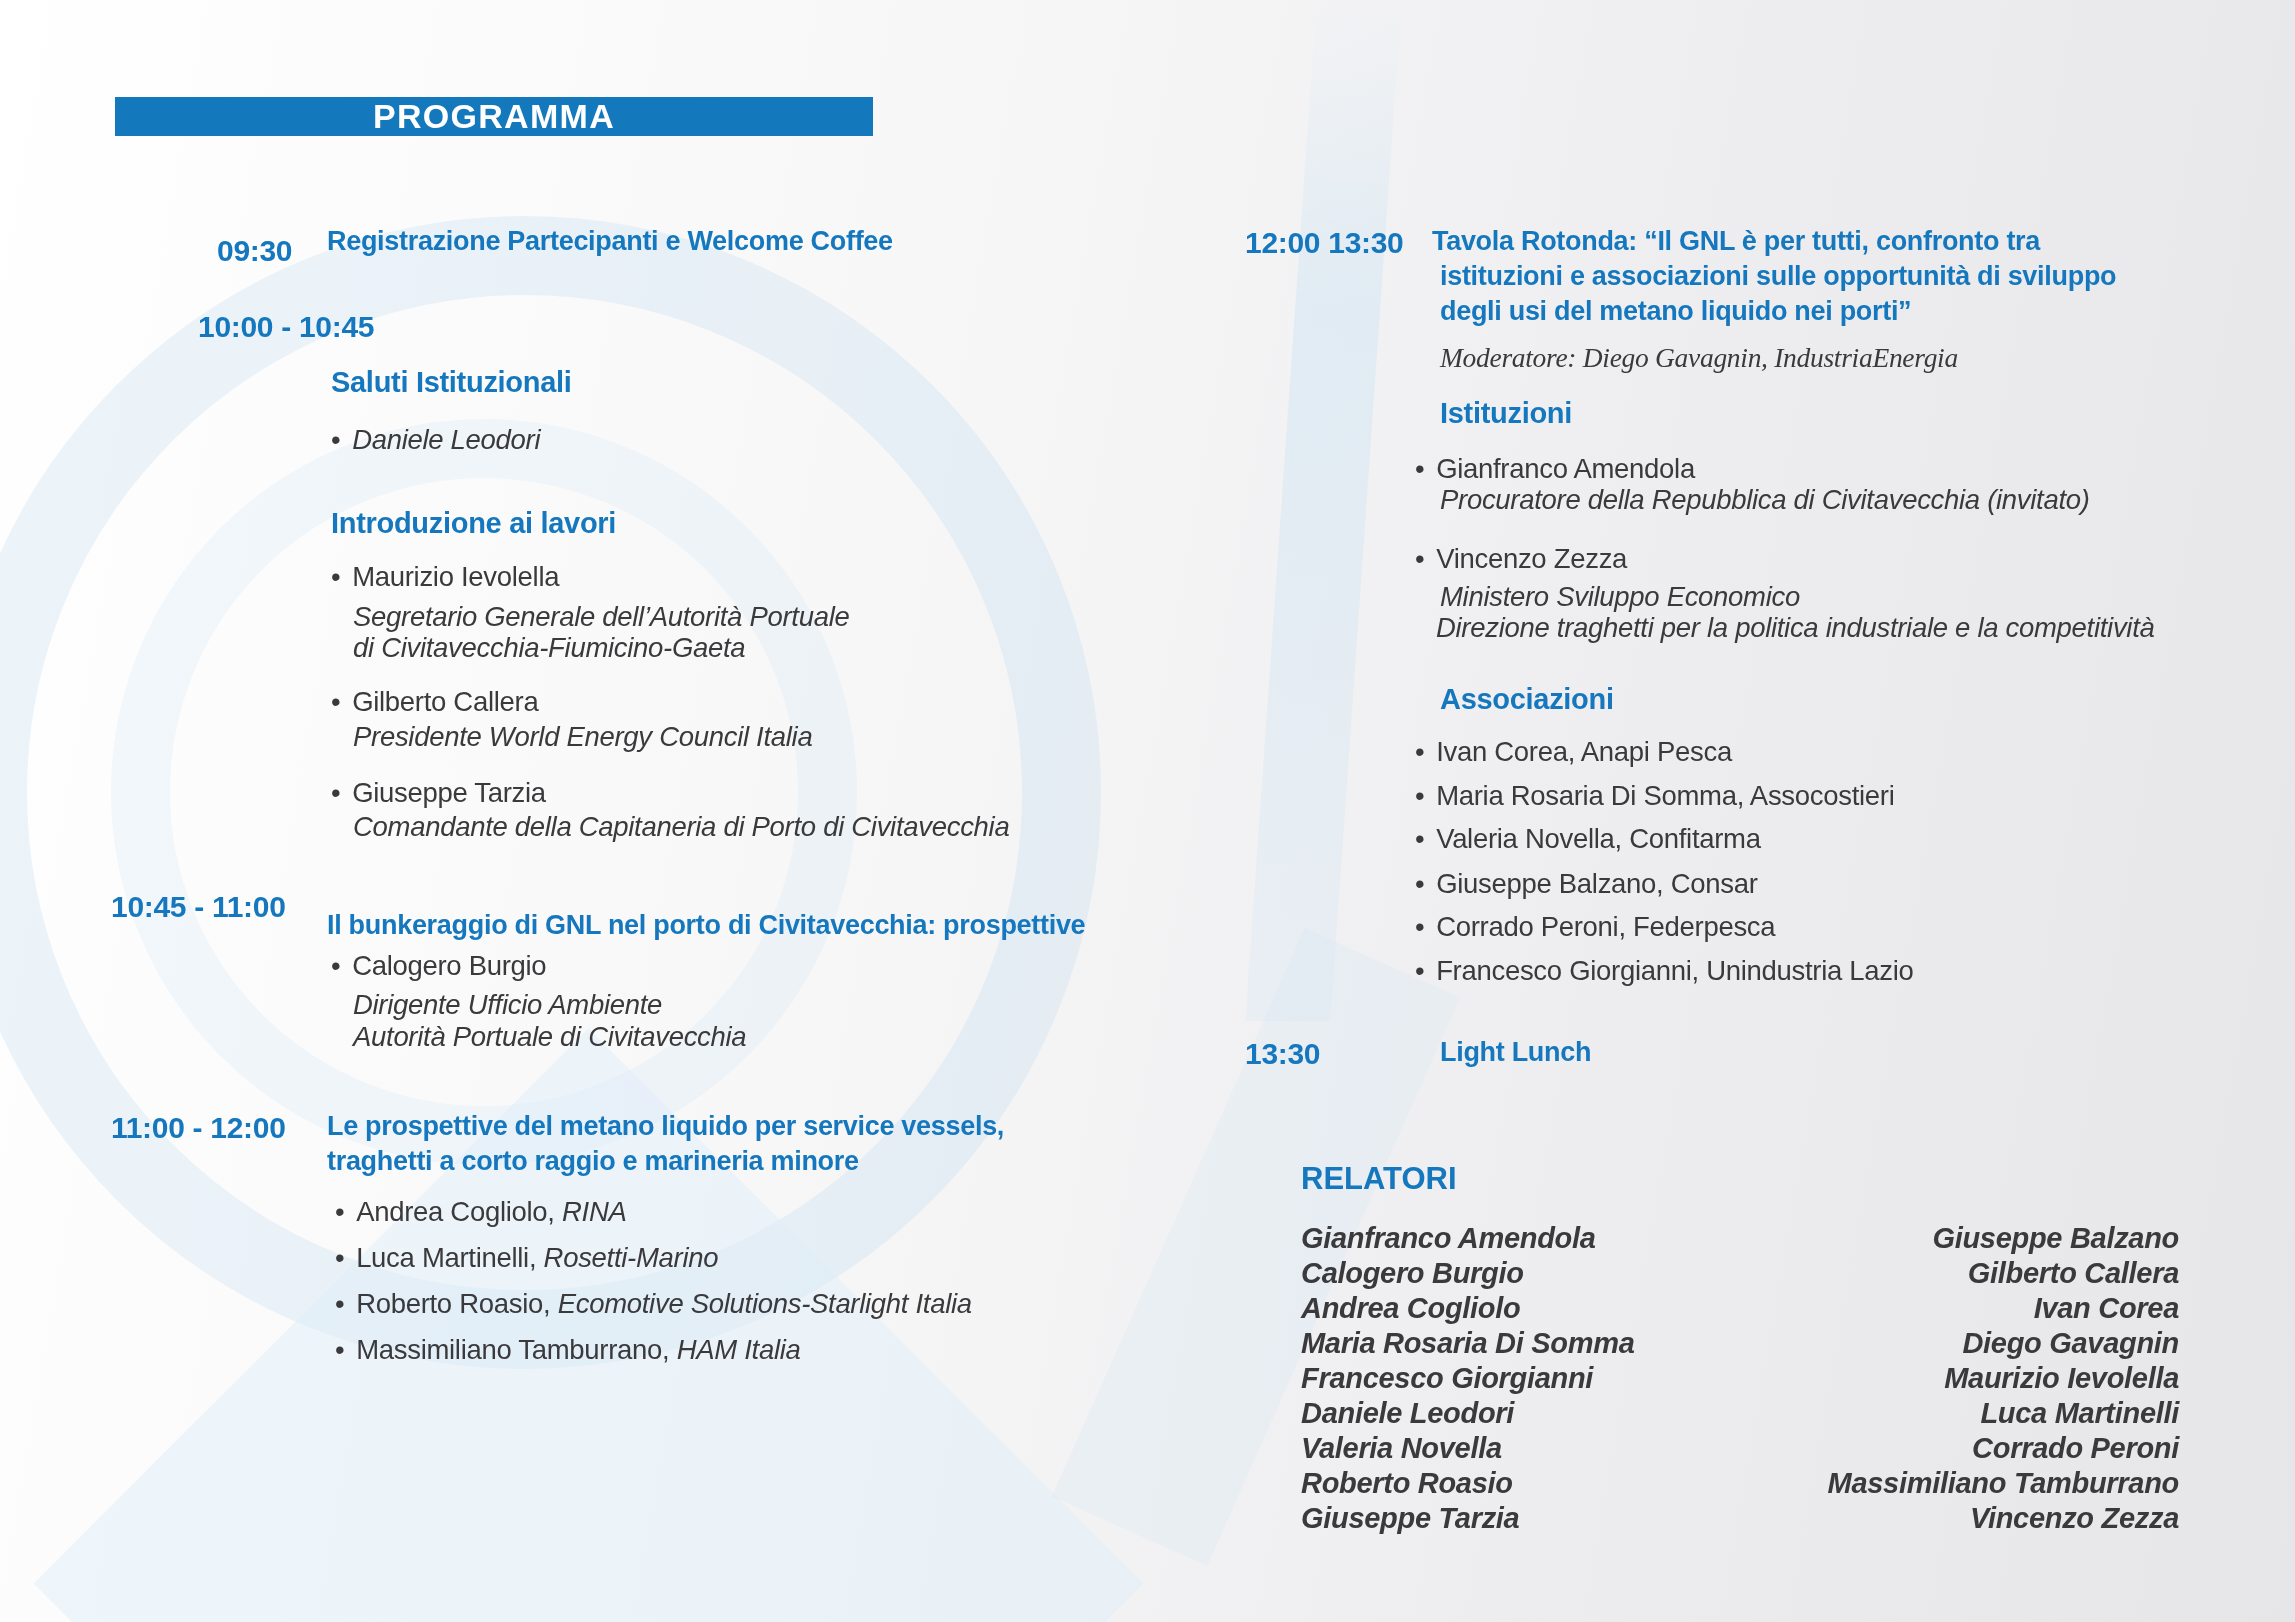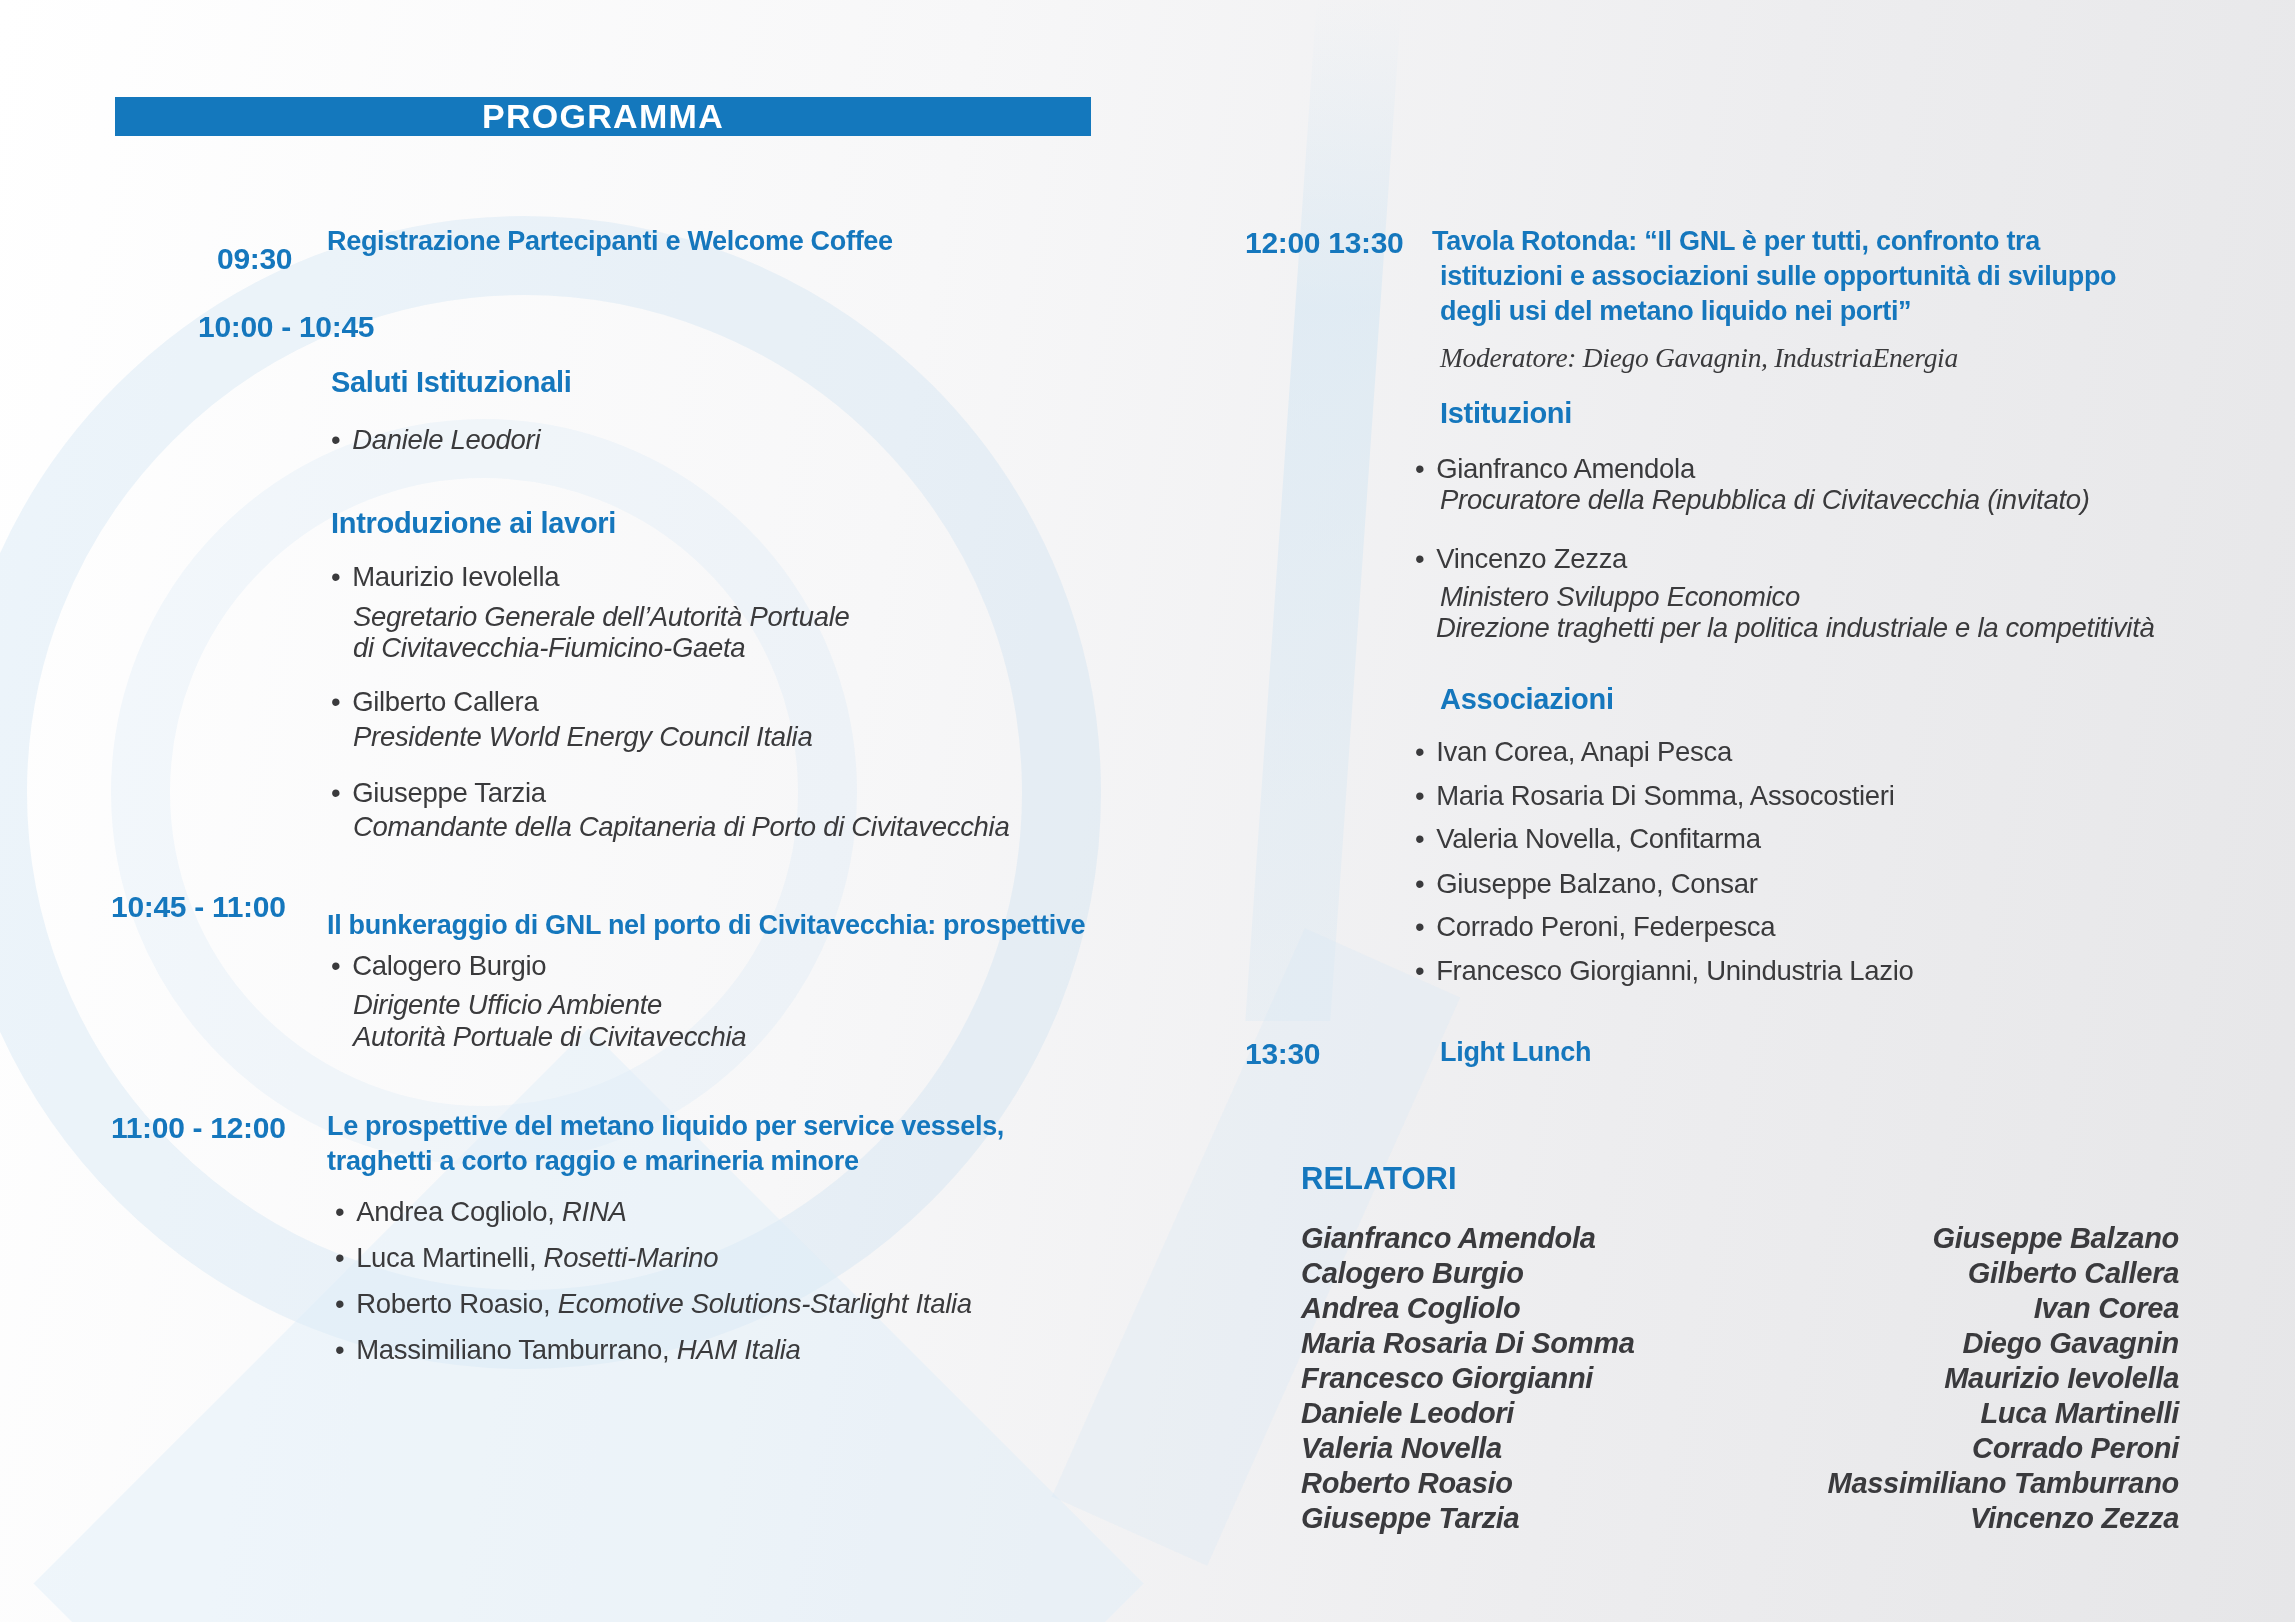--- a/index.html
+++ b/index.html
@@ -14,21 +14,21 @@
   .ring2{position:absolute;left:111px;top:419px;width:628px;height:628px;border-radius:50%;
          border:59px solid rgba(198,226,243,0.20);}
   .diamond{position:absolute;left:196px;top:1191px;width:785px;height:785px;
          background:rgba(222,238,248,0.45);transform:rotate(45deg);}
   .vband{position:absolute;left:1281px;top:0;width:85px;height:1021px;
          background:linear-gradient(180deg,rgba(203,227,243,0) 0%,rgba(203,227,243,0.45) 30%,rgba(203,227,243,0.22) 100%);
          transform:skewX(-4deg);}
   .dband{position:absolute;left:1171px;top:936px;width:170px;height:622px;
          background:rgba(214,233,246,0.30);transform:rotate(24deg);}
 
-  .bar{position:absolute;left:115px;top:97px;width:976px;height:39px;background:#1478bd;
+  .bar{position:absolute;left:115px;top:97px;width:758px;height:39px;background:#1478bd;
        display:flex;align-items:center;justify-content:center;}
   .bar span{color:#ffffff;font-size:34px;font-weight:bold;letter-spacing:1.3px;}
 
   .abs{position:absolute;white-space:nowrap;}
   .t-time{font-size:30px;font-weight:bold;color:#1577bd;letter-spacing:-0.3px;}
   .t-title{font-size:27px;font-weight:bold;color:#1577bd;letter-spacing:-0.3px;}
   .t-head{font-size:29px;font-weight:bold;color:#1577bd;letter-spacing:-0.3px;}
   .t-body{font-size:27.5px;color:#3a3a3c;letter-spacing:-0.3px;}
   .i{font-style:italic;}
   .bul::before{content:"•";margin-right:11.8px;color:#3a3a3c;}
@@ -45,21 +45,21 @@
   <div class="ring1"></div>
   <div class="ring2"></div>
   <div class="diamond"></div>
   <div class="vband"></div>
   <div class="dband"></div>
 
   <div class="bar">
     <span>PROGRAMMA</span>
   </div>
 
-  <div class="abs t-time" style="left:217px;top:242px;text-align:right;">09:30</div>
+  <div class="abs t-time" style="left:217px;top:234px;text-align:right;">09:30</div>
   <div class="abs t-title" style="left:327px;top:226px;">Registrazione Partecipanti e Welcome Coffee</div>
 
   <div class="abs t-time" style="left:198px;top:310px;">10:00 - 10:45</div>
 
   <div class="abs t-head" style="left:331px;top:366px;">Saluti Istituzionali</div>
   <div class="abs t-body bul" style="left:331px;top:424px;"><span class="i">Daniele Leodori</span></div>
 
   <div class="abs t-head" style="left:331px;top:507px;">Introduzione ai lavori</div>
   <div class="abs t-body bul" style="left:331px;top:561px;"><span>Maurizio Ievolella</span></div>
   <div class="abs t-body i" style="left:353px;top:601px;">Segretario Generale dell’Autorità Portuale</div>

